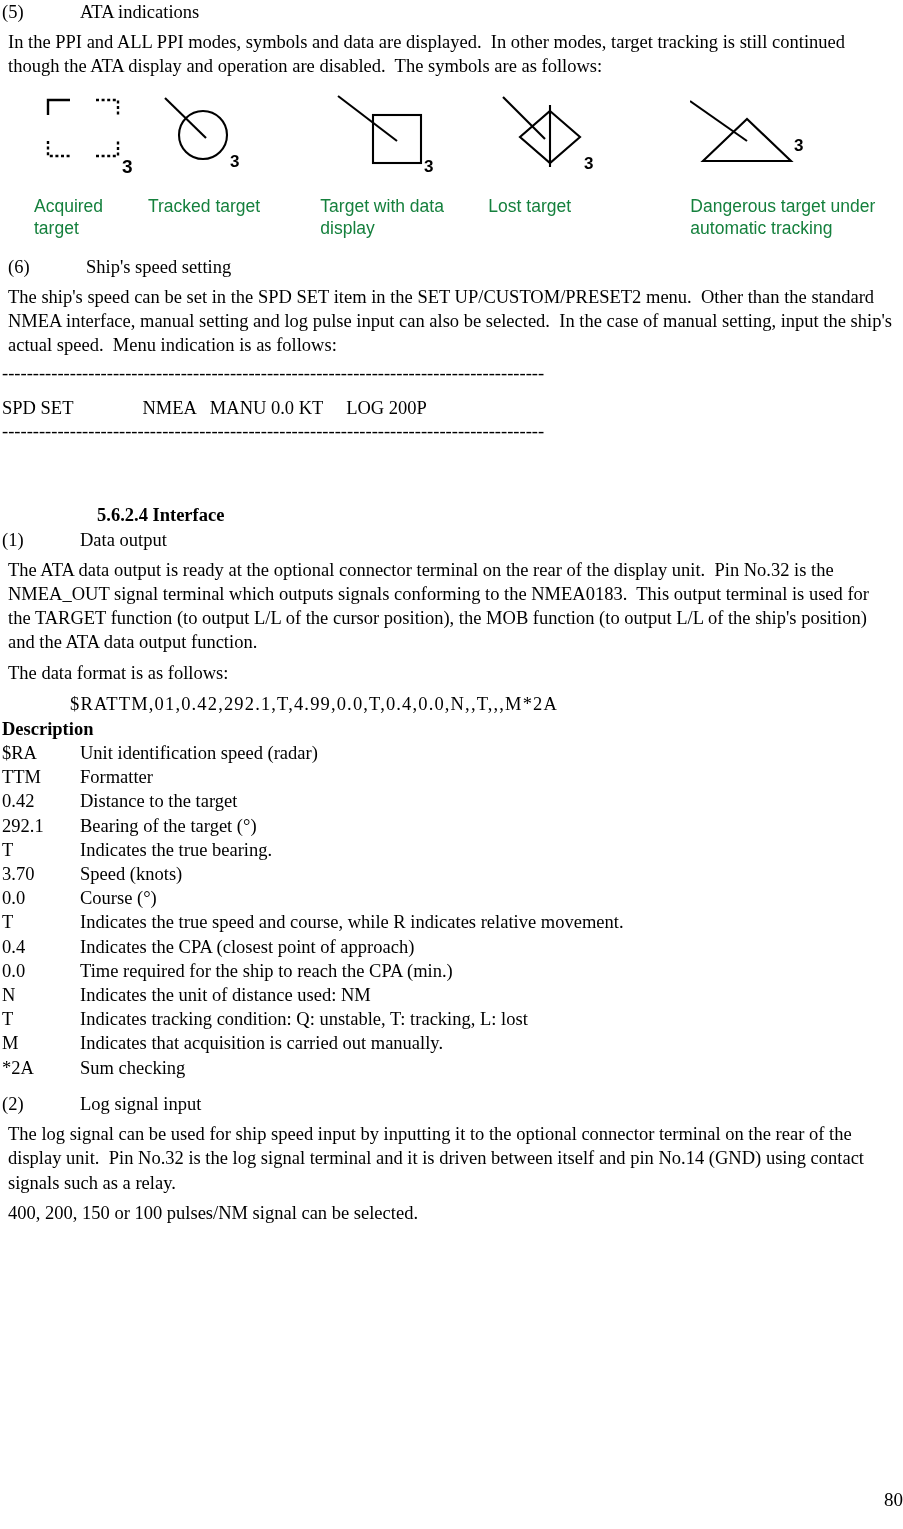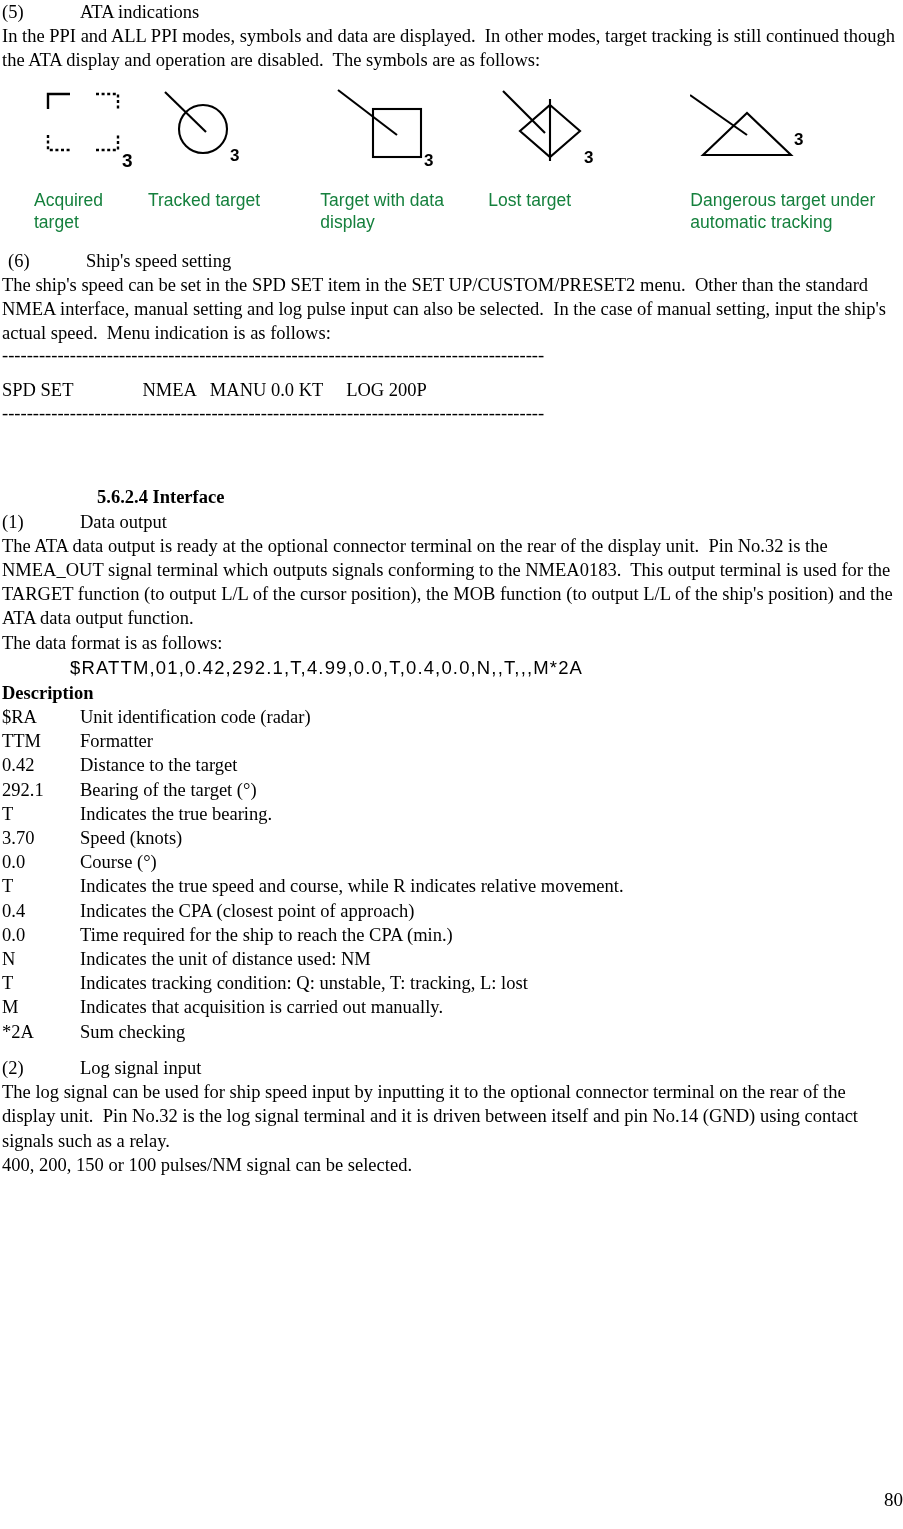--- a/index.html
+++ b/index.html
@@ -36,21 +36,21 @@
   .numbered-head {
     font-family: "Liberation Serif", "DejaVu Serif", serif;
     font-size: 18.5px;
     line-height: 24.2px;
     margin: 0;
     display: flex;
   }
   .numbered-head .num { width: 78px; flex: 0 0 78px; }
   .numbered-head .txt { flex: 1 1 auto; }
 
-  .para { margin: 0; }
+  .para { margin: 6px; }
 
   .spacer-sm { height: 12px; }
   .spacer-md { height: 22px; }
   .spacer-lg { height: 30px; }
 
   
   .symbol-row {
     position: relative;
     display: flex;
     align-items: flex-start;
@@ -98,21 +98,21 @@
     font-family: "Liberation Serif", "DejaVu Serif", serif;
     font-weight: bold;
     font-size: 18.5px;
     line-height: 24.2px;
     padding-left: 95px;
     margin-top: 32px;
   }
 
   
   .nmea {
-    font-family: Liberation Sans, sans-serif;
+    font-family: Liberation Serif, serif;
     font-size: 18.5px;
     line-height: 26px;
     letter-spacing: 1.15px;
     padding-left: 68px;
     white-space: pre;
   }
   .desc-head {
     font-family: "Liberation Serif", "DejaVu Serif", serif;
     font-weight: bold;
     font-size: 18.5px;
@@ -256,21 +256,21 @@
 
   <div class="body-text para">The ATA data output is ready at the optional connector terminal on the rear of the display unit.  Pin No.32 is the NMEA_OUT signal terminal which outputs signals conforming to the NMEA0183.  This output terminal is used for the TARGET function (to output L/L of the cursor position), the MOB function (to output L/L of the ship's position) and the ATA data output function.</div>
   <div class="body-text para">The data format is as follows:</div>
   <div class="nmea">$RATTM,01,0.42,292.1,T,4.99,0.0,T,0.4,0.0,N,,T,,,M*2A</div>
   <div class="desc-head">Description</div>
 
   <table class="desc-table">
     <tbody>
       <tr>
         <td class="key">$RA</td>
-        <td class="val">Unit identification code (radar)</td>
+        <td class="val">Unit identification speed (radar)</td>
       </tr>
       <tr>
         <td class="key">TTM</td>
         <td class="val">Formatter</td>
       </tr>
       <tr>
         <td class="key">0.42</td>
         <td class="val">Distance to the target</td>
       </tr>
       <tr>

